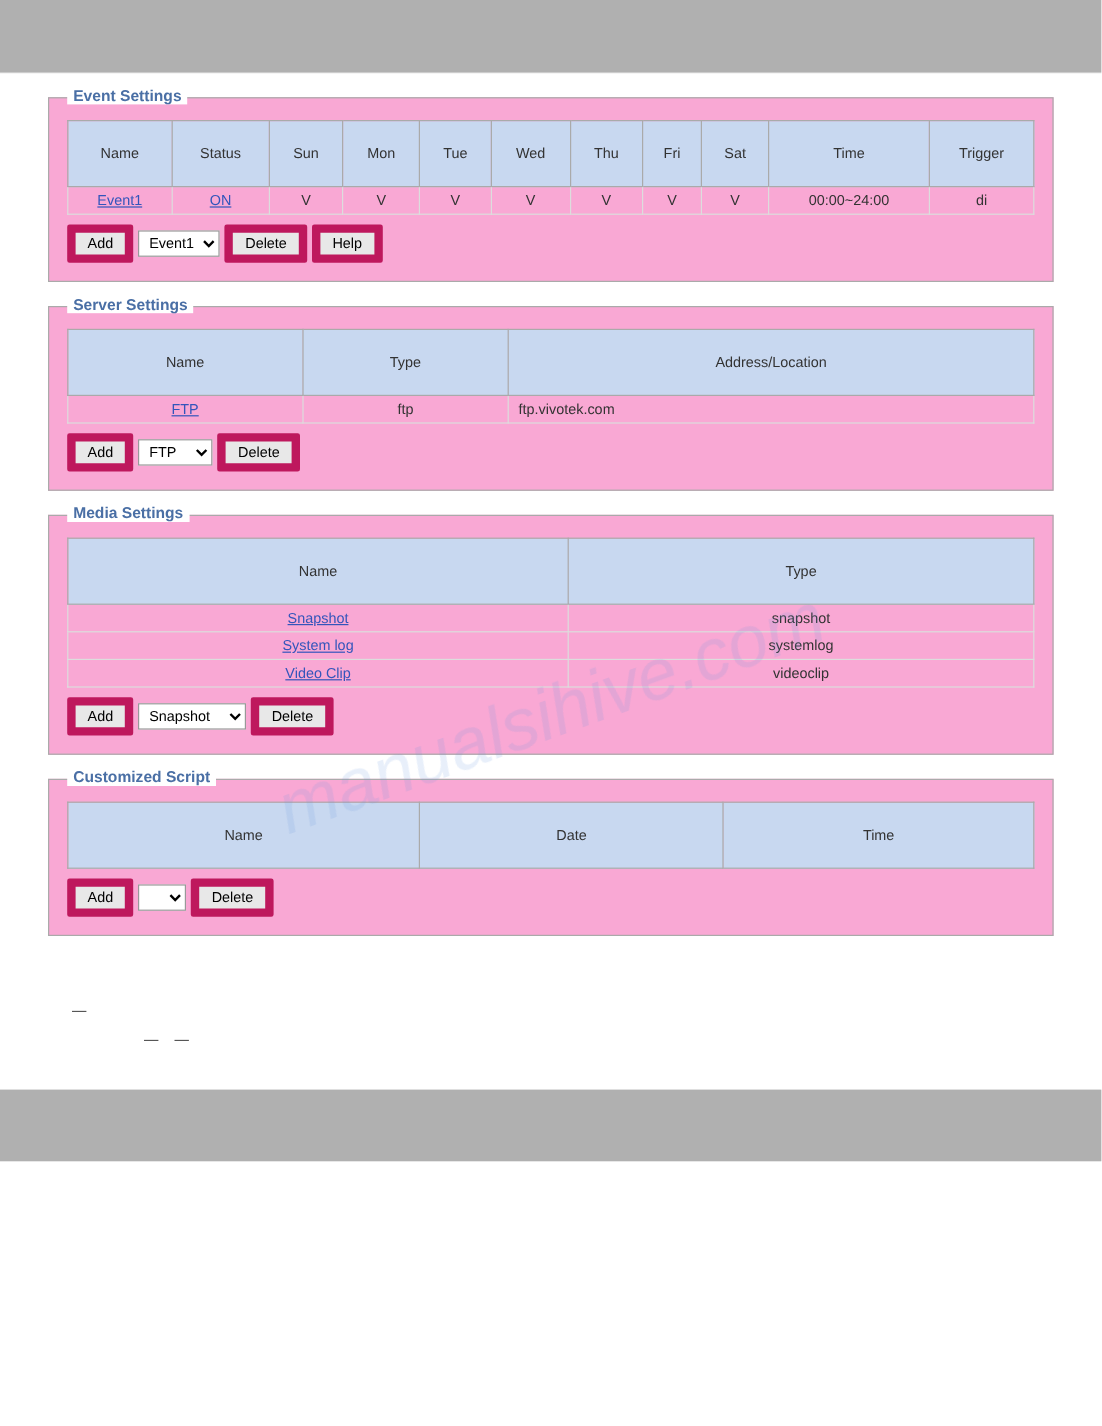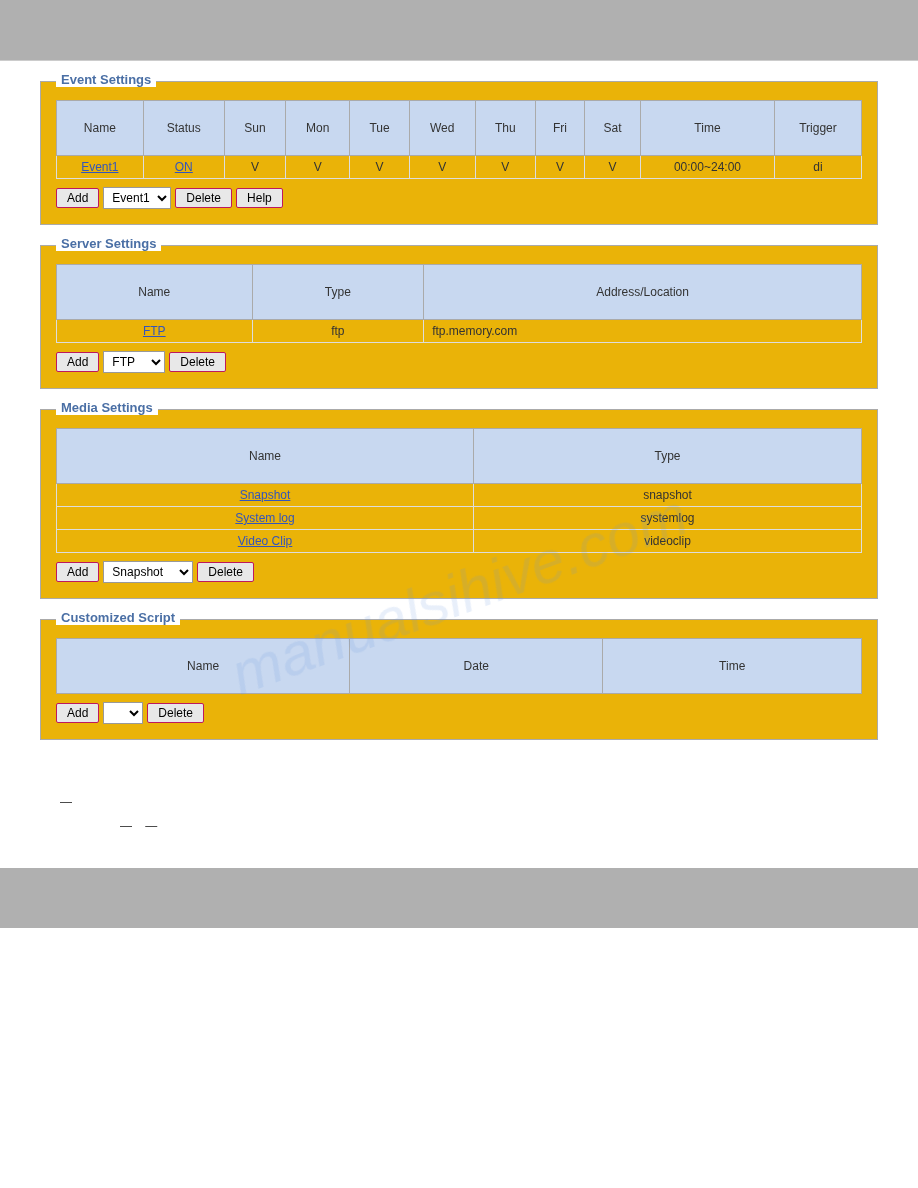--- a/index.html
+++ b/index.html
@@ -25,21 +25,21 @@
       margin: 0;
     }
     .main-content {
       padding: 20px 40px;
     }
     .section-box {
       border: 1px solid #aaa;
       margin-bottom: 20px;
       padding: 10px 15px 15px 15px;
       position: relative;
-      background: #eab308;
+      background: #f9a8d4;
     }
     .section-title {
       position: absolute;
       top: -10px;
       left: 15px;
       background: #fff;
       padding: 0 5px;
       color: #4a6fa5;
       font-size: 13px;
       font-weight: bold;
@@ -76,21 +76,21 @@
     .controls {
       margin-top: 8px;
       display: flex;
       align-items: center;
       gap: 4px;
     }
     button.ctrl-btn {
       padding: 2px 10px;
       font-size: 12px;
       background: #e8e8e8;
-      border: 1px solid #be185d;
+      border: 7px solid #be185d;
       cursor: pointer;
       border-radius: 2px;
     }
     select.ctrl-select {
       padding: 2px 4px;
       font-size: 12px;
       border: 1px solid #999;
       background: #fff;
     }
     .memory-info {
@@ -176,21 +176,21 @@
         <tr>
           <th>Name</th>
           <th>Type</th>
           <th>Address/Location</th>
         </tr>
       </thead>
       <tbody id="server-settings-tbody">
       <tr>
       <td><a>FTP</a></td>
       <td>ftp</td>
-      <td class="left">ftp.memory.com</td>
+      <td class="left">ftp.vivotek.com</td>
     </tr>
         </tbody>
     </table>
     <div class="controls">
       <button class="ctrl-btn">Add</button>
       <select class="ctrl-select">
         <option>FTP</option>
         <option>NAS</option>
         <option>Email</option>
         <option>HTTP</option>

